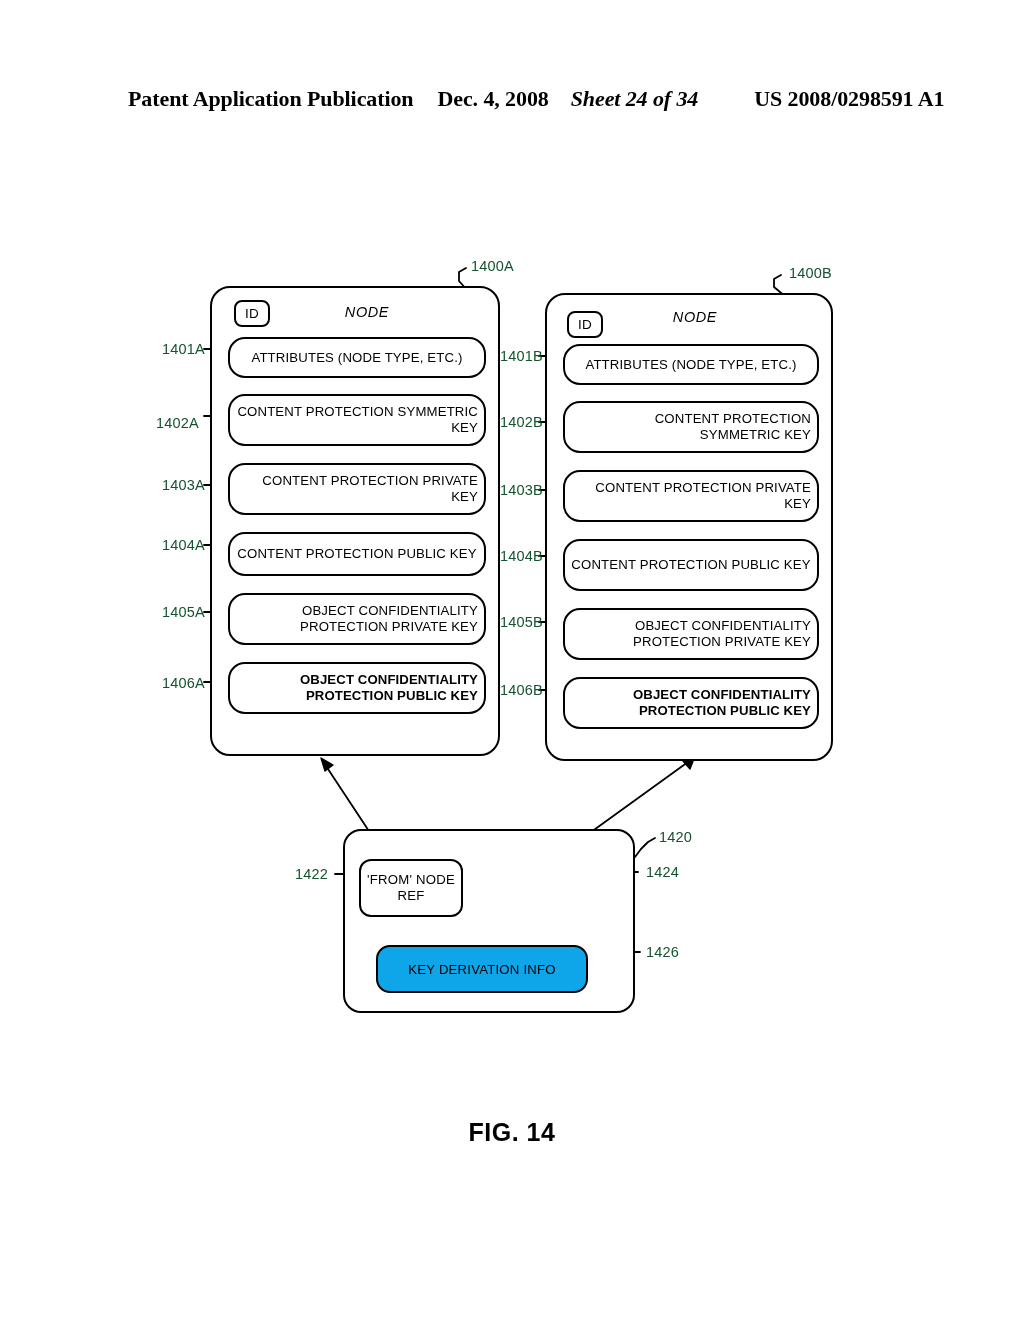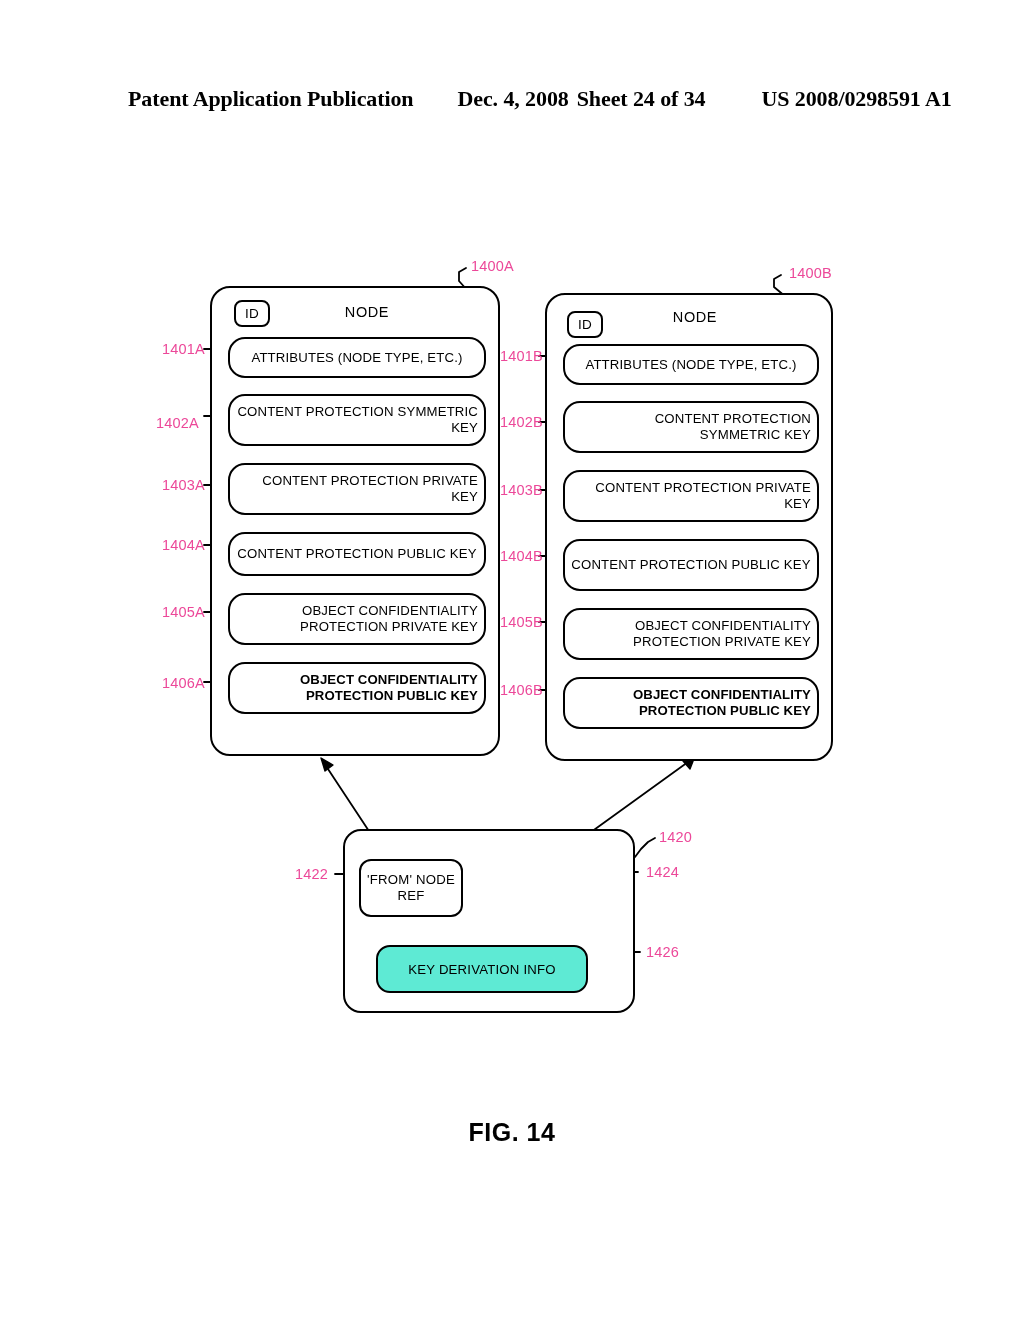--- a/index.html
+++ b/index.html
@@ -25,22 +25,22 @@
     height: 26px;
     display: flex;
     align-items: baseline;
     font-family: "Liberation Serif", serif;
     font-weight: bold;
     font-size: 22px;
     letter-spacing: -0.1px;
     white-space: nowrap;
   }
   .hdr-pub   { }
-  .hdr-date  { margin-left: 44px; text-align: right; }
-  .hdr-sheet { margin-left: 8px; }
+  .hdr-date  { margin-left: 24px; text-align: right; }
+  .hdr-sheet { margin-left: 22px; font-style: italic; }
   .hdr-num   { margin-left: 56px; }
 
   
   #drawing {
     position: absolute;
     left: 0;
     top: 0;
     width: 1024px;
     height: 1320px;
     pointer-events: none;
@@ -84,20 +84,21 @@
   .node-title {
     position: absolute;
     left: 0;
     top: 8px;
     width: 100%;
     text-align: center;
     font-size: 14.5px;
     letter-spacing: 0.6px;
     padding-left: 24px;
     box-sizing: border-box;
+    font-style: italic;
   }
   #node-b .node-title { padding-left: 12px; top: 6px; }
 
   
   .field {
     position: absolute;
     border: 2.2px solid #000;
     border-radius: 17px;
     box-sizing: border-box;
     background: #fff;
@@ -170,30 +171,30 @@
     width: 212px;
     height: 48px;
     border: 2.2px solid #000;
     border-radius: 14px;
     box-sizing: border-box;
     display: flex;
     align-items: center;
     justify-content: center;
     font-size: 13.2px;
     letter-spacing: 0.2px;
-    background: #5eead4;
+    background: #0ea5e9;
   }
 
   
   .ref-label {
     position: absolute;
     font-size: 14.5px;
     letter-spacing: 0.2px;
     white-space: nowrap;
-    color: #ec4899;
+    color: #14532d;
   }
 
   
   #fig-caption {
     position: absolute;
     left: 0;
     top: 1118px;
     width: 1024px;
     text-align: center;
     font-size: 25px;

